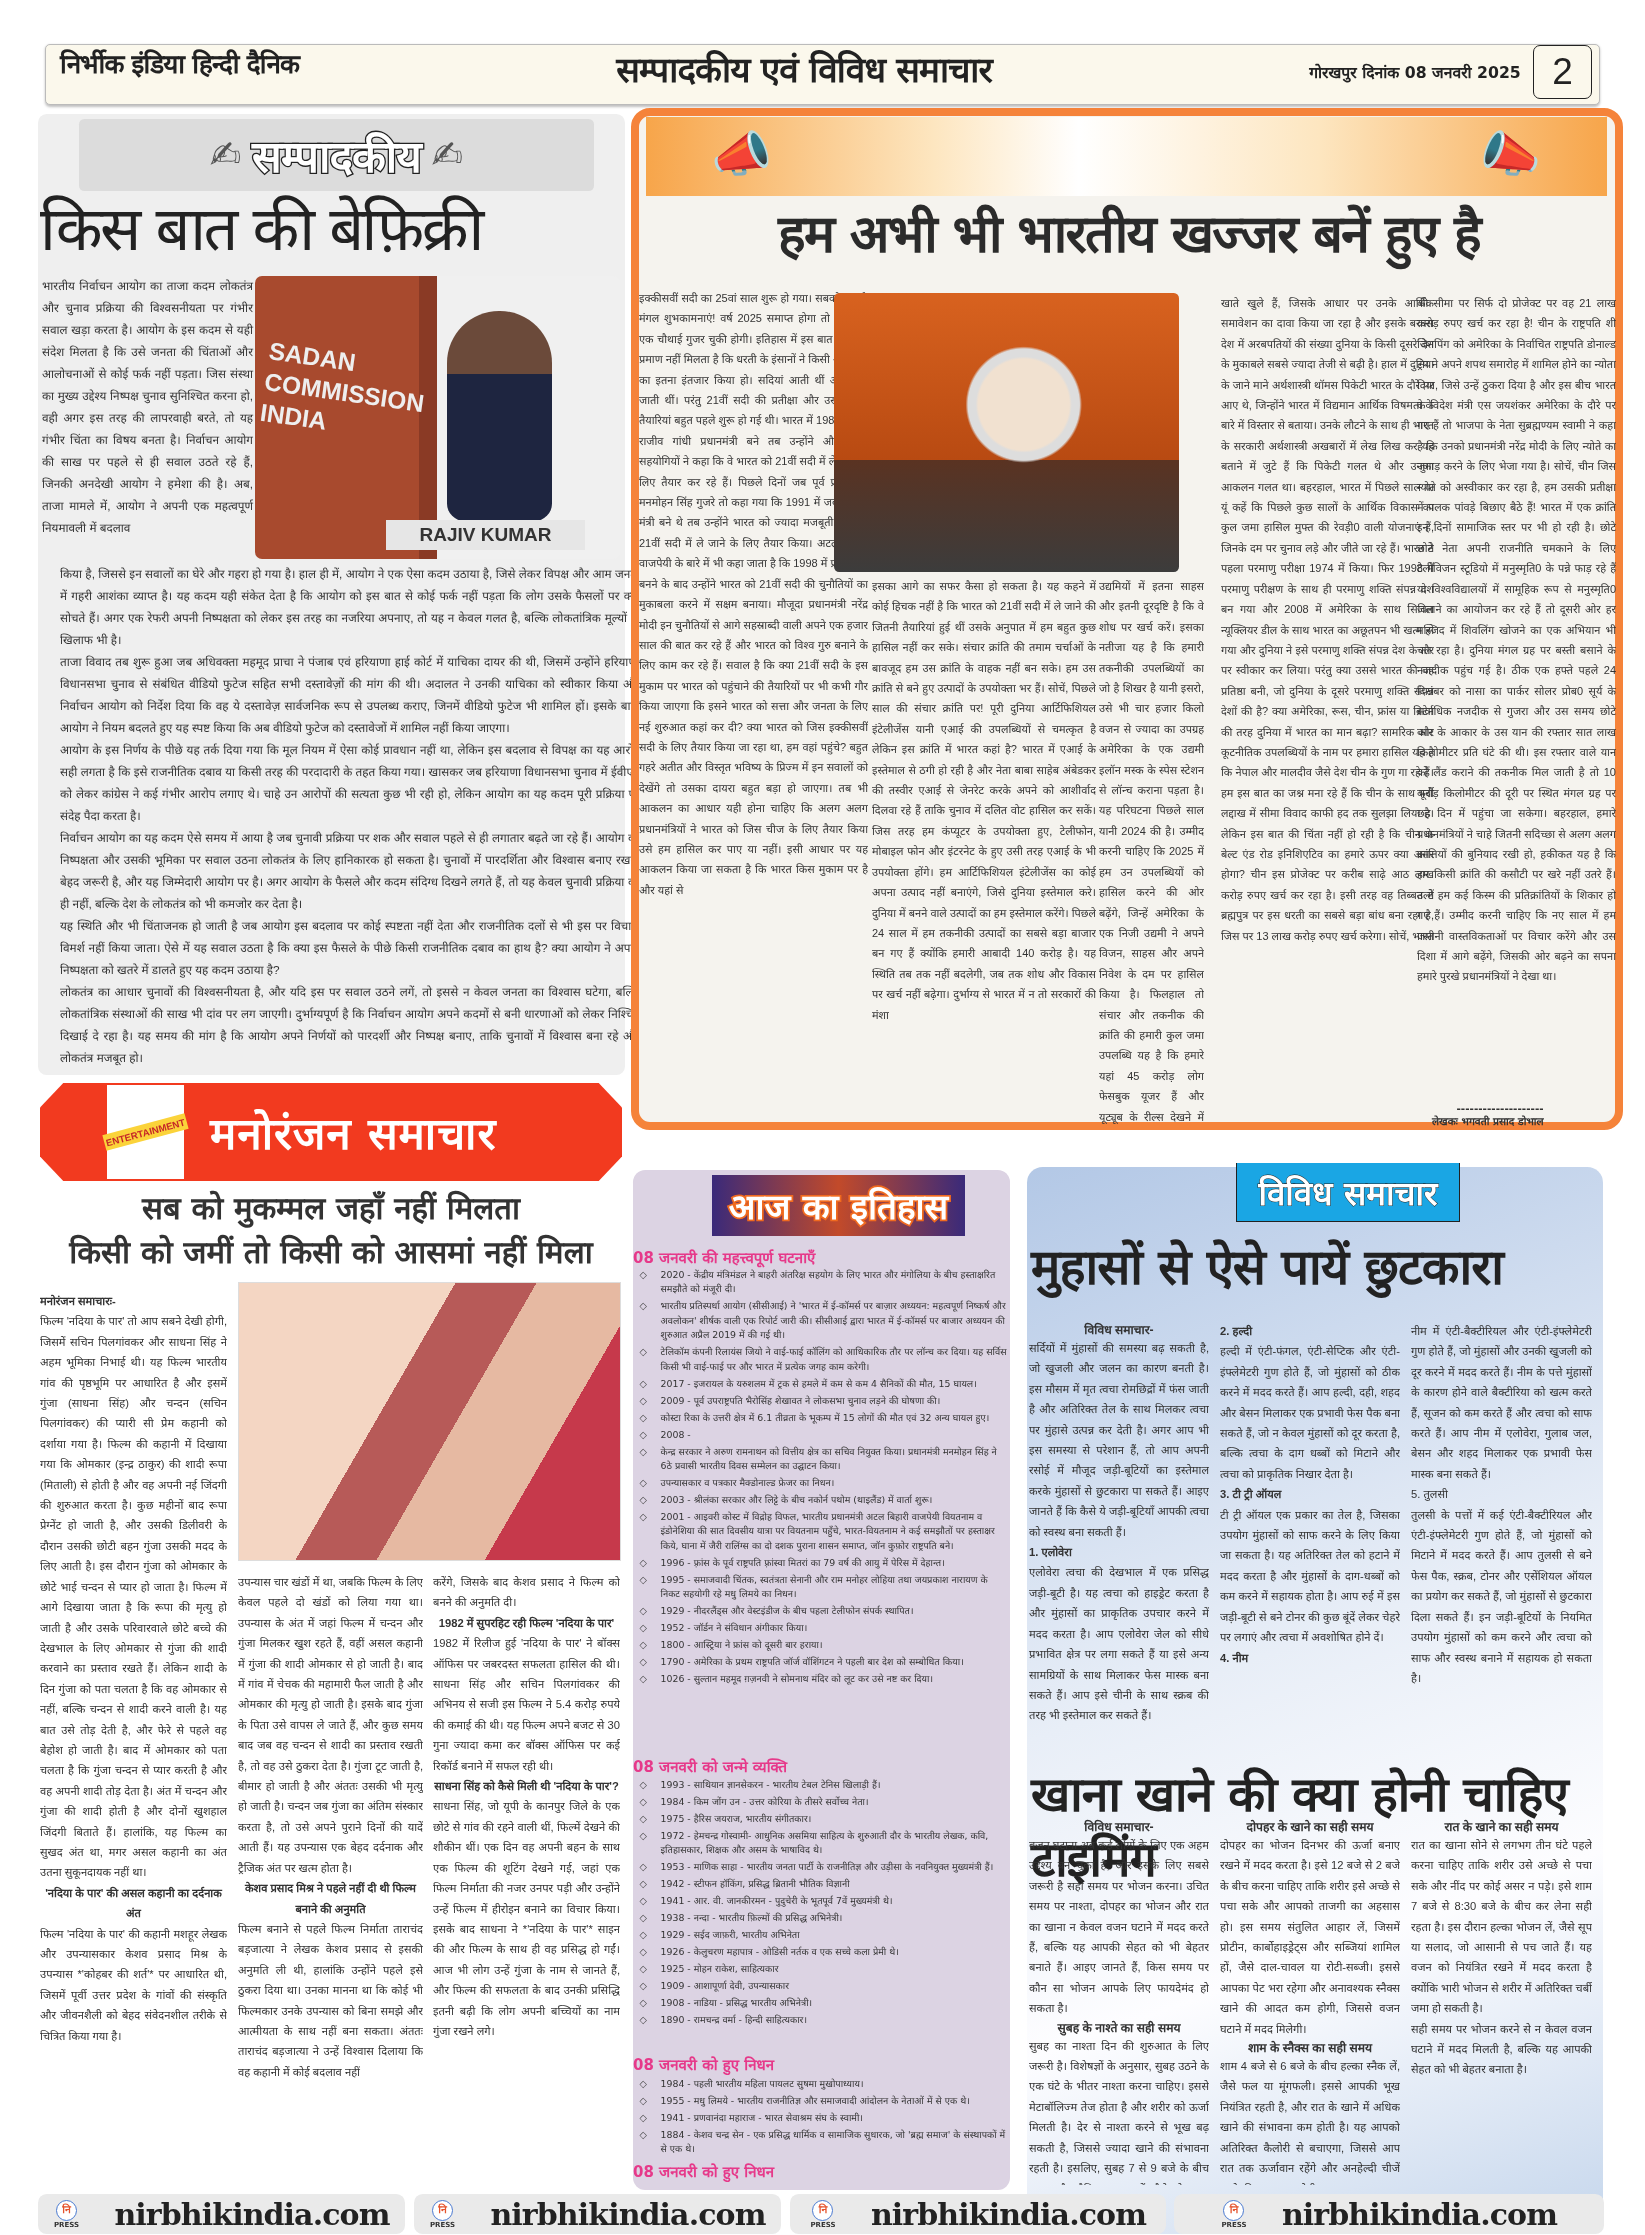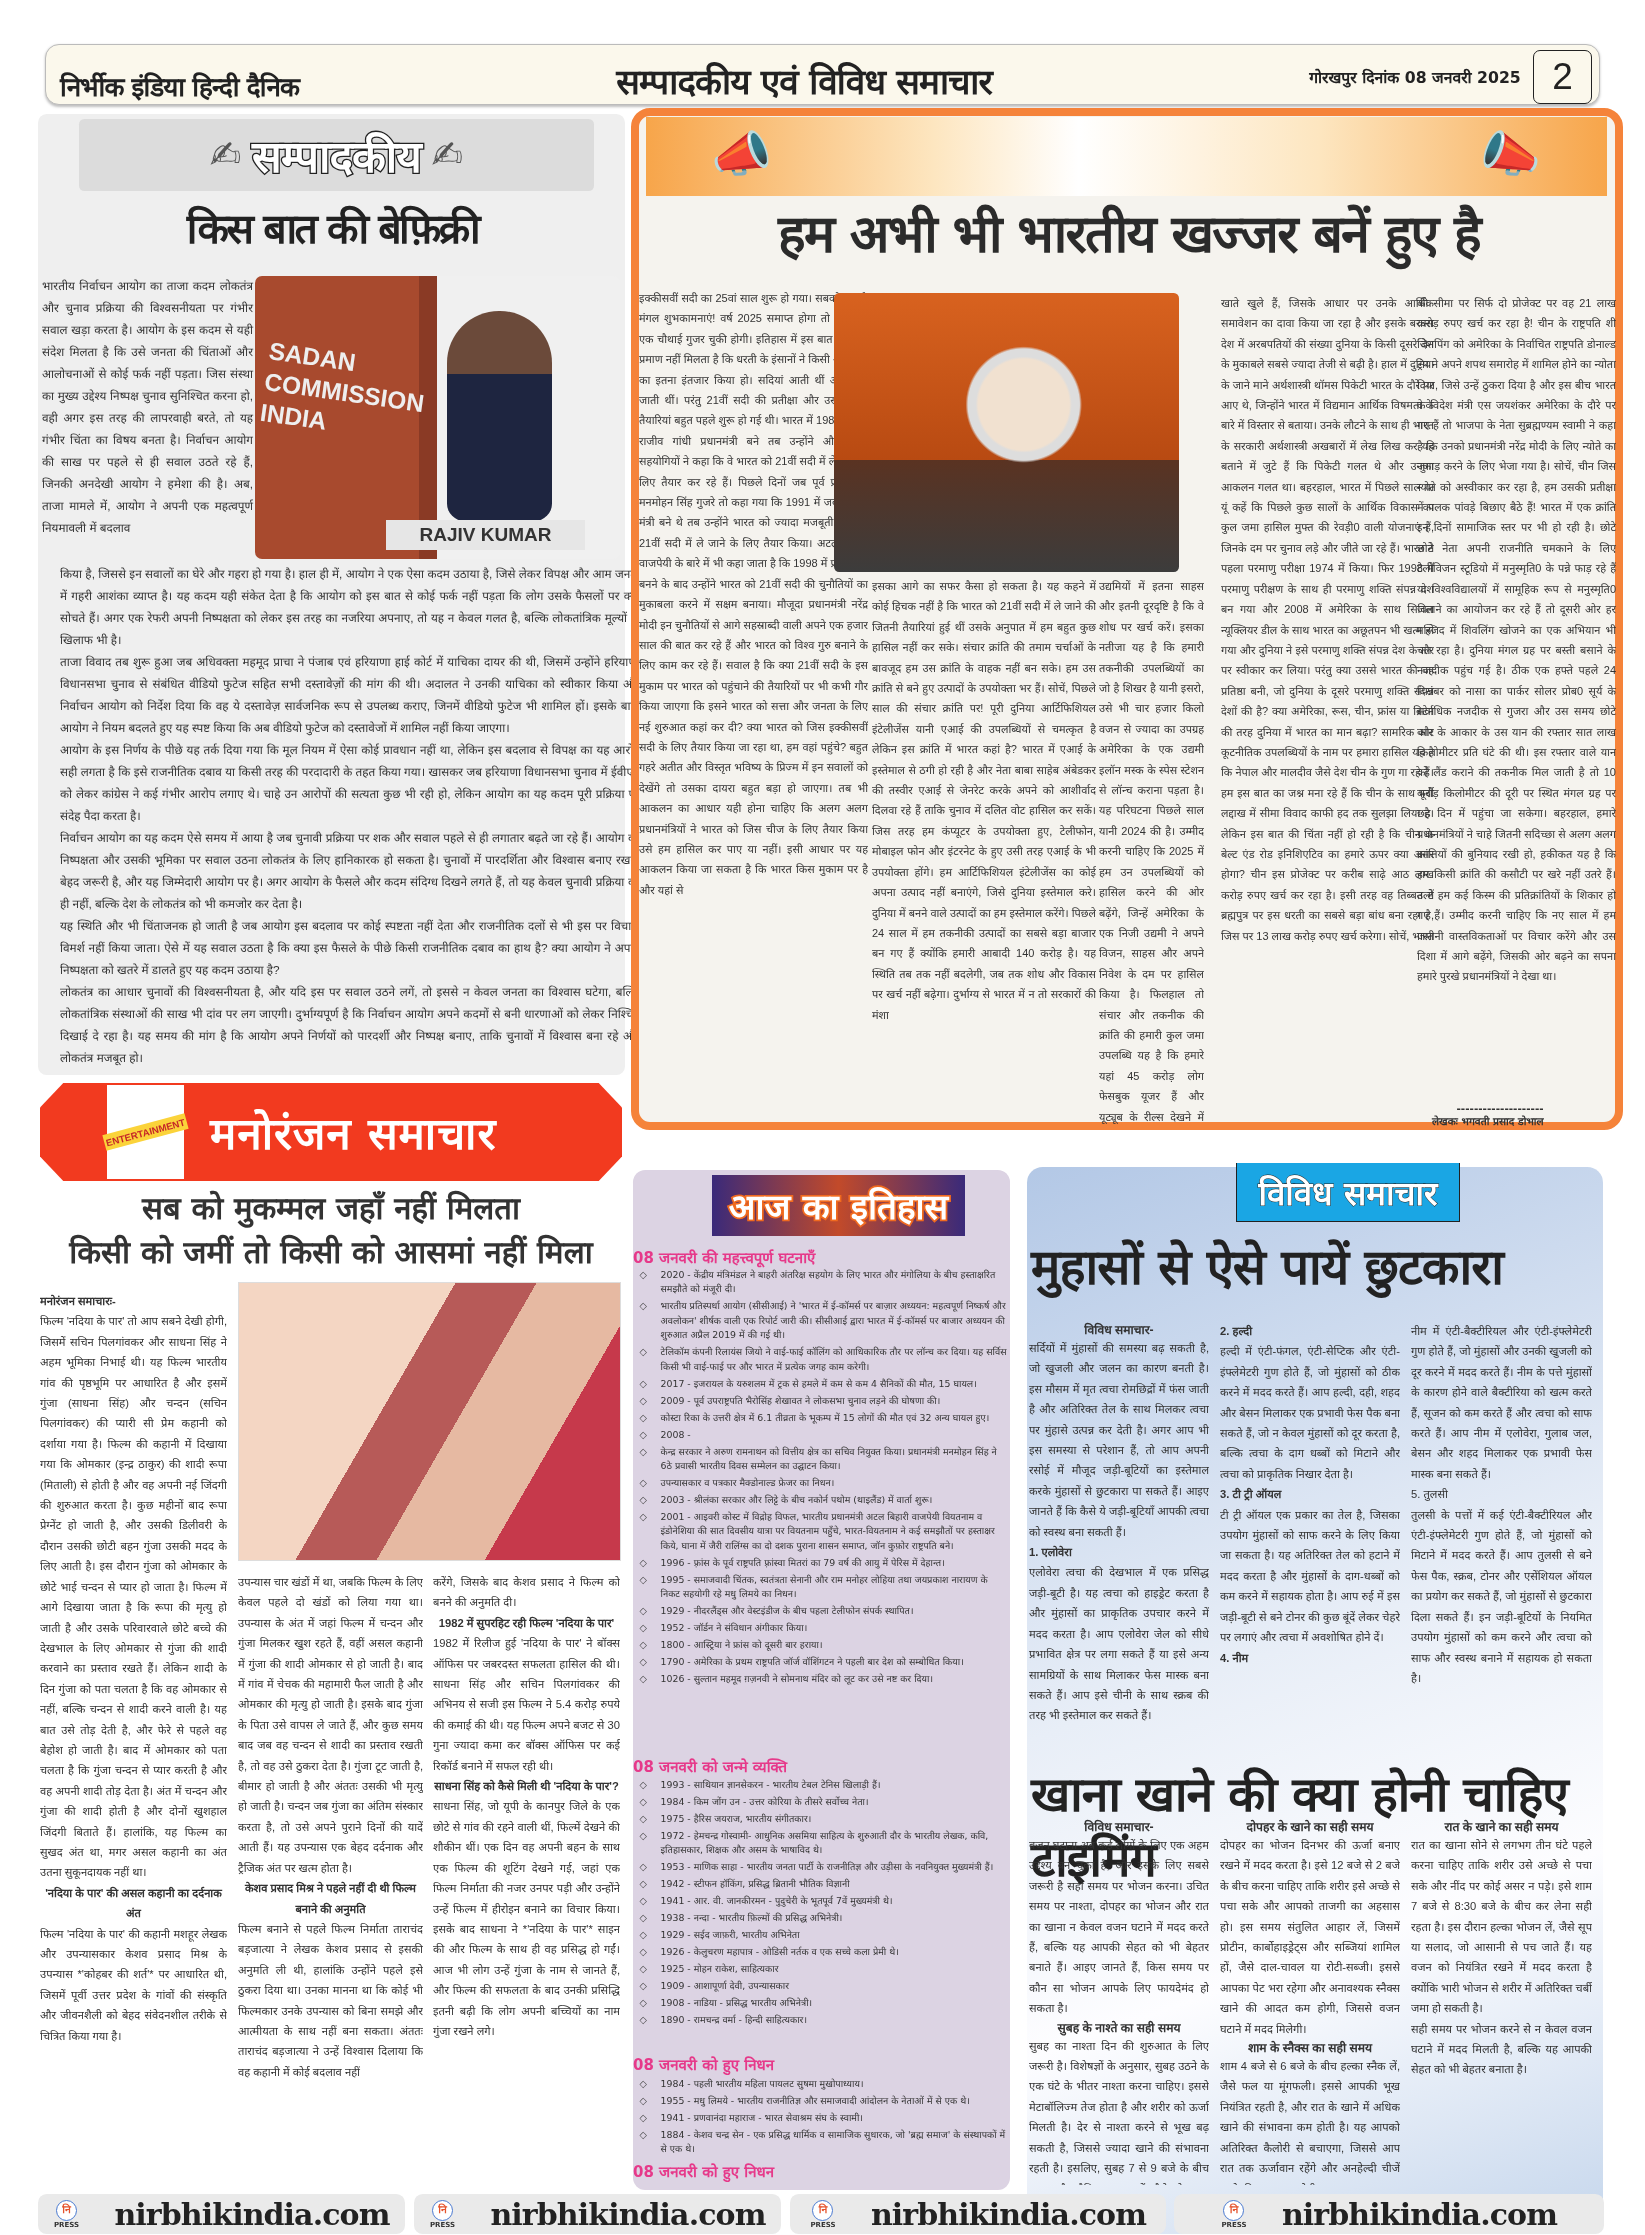--- a/index.html
+++ b/index.html
@@ -1,31 +1,31 @@
 <!DOCTYPE html>
 <html style="font-size:14px"><head>
 <meta charset="utf-8">
 <style>
   *{box-sizing:border-box;margin:0;padding:0}
   body{width:1646px;height:2236px;background:#ffffff;font-family:"DejaVu Sans",sans-serif;color:#222;position:relative;overflow:hidden}
   .abs{position:absolute}
   p, .txt{font-family:"Liberation Sans Narrow","Liberation Sans",sans-serif}
   
-  .masthead{left:45px;top:44px;width:1555px;height:61px;background:#fbf8ec;border:1.7px solid #bbb;border-radius:14px;display:flex;align-items:flex-end;justify-content:space-between;padding:0 7px 0 14px;box-shadow:0 1.7px 2.6px rgba(0,0,0,.25)}
+  .masthead{left:45px;top:44px;width:1555px;height:61px;background:#fbf8ec;border:1.7px solid #bbb;border-radius:5px;display:flex;align-items:flex-start;justify-content:space-between;padding:0 7px 0 14px;box-shadow:0 1.7px 2.6px rgba(0,0,0,.25)}
   .mh-left{font-size:26px;font-weight:bold;color:#222;letter-spacing:-0.9px}
   .mh-center{font-size:35px;font-weight:bold;color:#222;letter-spacing:-0.9px}
   .mh-right{display:flex;align-items:center;gap:12.2px}
   .mh-date{font-size:15.7px;font-weight:bold}
   .mh-page{width:59px;height:54px;border:1.7px solid #222;border-radius:7px;display:flex;align-items:center;justify-content:center;font-size:37px;font-family:"Liberation Sans",sans-serif;background:#fbf8ec}
   
   .ed-box{left:38px;top:114px;width:587px;height:961px;background:#efefef;border-radius:8.7px}
   .ed-banner{left:79px;top:119px;width:515px;height:72px;background:#dcdcdc;border-radius:5.2px;display:flex;align-items:center;justify-content:center;gap:10.5px}
   .ed-banner .lbl{font-size:44px;font-weight:bold;color:#fff;-webkit-text-stroke:2.6px #222;paint-order:stroke fill;letter-spacing:-0.9px}
   .hand{font-size:38px;color:#555}
-  .ed-title{left:40px;top:194px;width:585px;font-size:41px;font-weight:bold;color:#222;text-align:center;letter-spacing:-2.6px;line-height:70px}
+  .ed-title{left:40px;top:194px;width:585px;font-size:61px;font-weight:normal;color:#222;letter-spacing:-2.6px;line-height:70px}
   .ed-text{font-size:11.8px;line-height:22px;color:#333;text-align:justify}
   .ed-col1{left:42px;top:275px;width:211px}
   .ed-img{left:255px;top:276px;width:365px;height:283px;border-radius:7px;overflow:hidden;background:linear-gradient(90deg,#a84a2e 0 45%,#8a3a25 45% 50%,#f0f0f0 50% 100%)}
   .ed-img .nameplate{position:absolute;left:131px;right:35px;bottom:8.7px;height:30px;background:#e6e6e6;color:#333;font-weight:bold;font-size:19px;display:flex;align-items:center;justify-content:center;font-family:"Liberation Sans",sans-serif}
   .ed-img .bldg{position:absolute;left:8.7px;top:70px;color:#eee;font-size:24.5px;font-family:"Liberation Sans",sans-serif;font-weight:bold;line-height:31px;transform:rotate(8deg)}
   .ed-img .person{position:absolute;left:192px;top:35px;width:105px;height:210px;border-radius:52px 52px 17.5px 17.5px;background:linear-gradient(#6b4a3a 0 30%,#1e2540 30% 100%)}
   .ed-full{left:60px;top:563px;width:580px}
   
   .op-box{left:631px;top:108px;width:992px;height:1022px;border:8.7px solid #f5833a;border-radius:19px;background:#f5f3ee}
   .op-banner{left:646px;top:117px;width:961px;height:79px;background:linear-gradient(90deg,#f7a54a,#fde6c0 30%,#fff 45%,#fde6c0 70%,#f7a54a);display:flex;align-items:center;justify-content:center}

